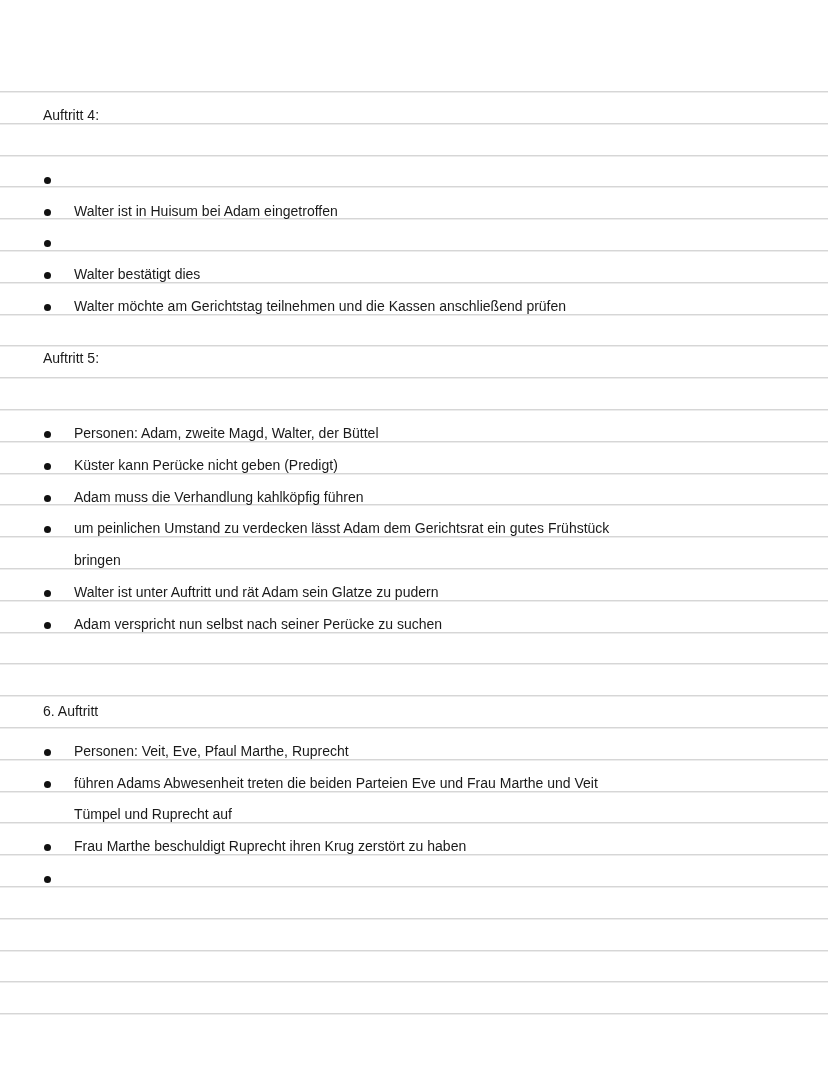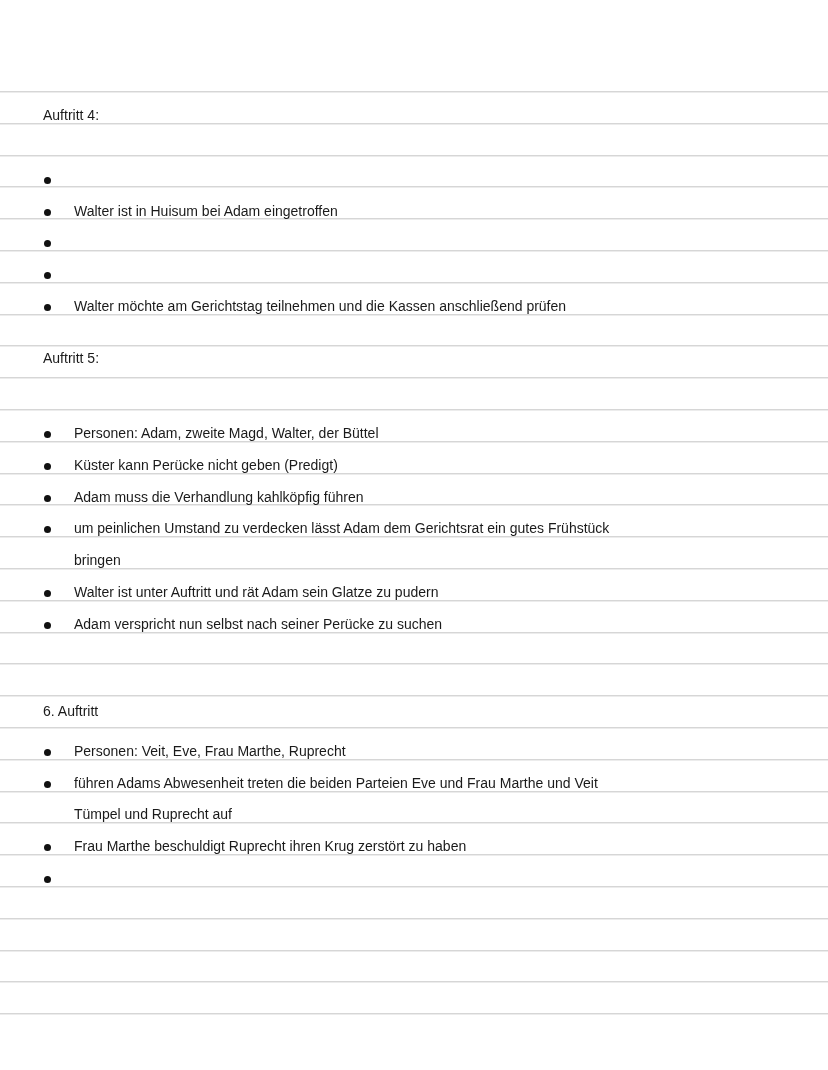--- a/index.html
+++ b/index.html
@@ -57,20 +57,21 @@
 </div>
 <div class="row" style="top:199px">
   <span class="bullet"></span>
   <span class="txt">Walter ist in Huisum bei Adam eingetroffen</span>
 </div>
 <div class="row" style="top:230px">
   <span class="bullet"></span>
 </div>
 <div class="row" style="top:262px">
   <span class="bullet"></span>
+  <span class="txt">Walter bestätigt dies</span>
 </div>
 <div class="row" style="top:294px">
   <span class="bullet"></span>
   <span class="txt">Walter möchte am Gerichtstag teilnehmen und die Kassen anschließend prüfen</span>
 </div>
 
 <div class="row" style="top:346px">
   <span class="head">Auftritt 5:</span>
 </div>
 <div class="row" style="top:421px">
@@ -99,21 +100,21 @@
 <div class="row" style="top:612px">
   <span class="bullet"></span>
   <span class="txt">Adam verspricht nun selbst nach seiner Perücke zu suchen</span>
 </div>
 
 <div class="row" style="top:699px">
   <span class="head">6. Auftritt</span>
 </div>
 <div class="row" style="top:739px">
   <span class="bullet"></span>
-  <span class="txt">Personen: Veit, Eve, Frau Marthe, Ruprecht</span>
+  <span class="txt">Personen: Veit, Eve, Pfaul Marthe, Ruprecht</span>
 </div>
 <div class="row" style="top:771px">
   <span class="bullet"></span>
   <span class="txt">führen Adams Abwesenheit treten die beiden Parteien Eve und Frau Marthe und Veit</span>
 </div>
 <div class="row" style="top:802px">
   <span class="txt">Tümpel und Ruprecht auf</span>
 </div>
 <div class="row" style="top:834px">
   <span class="bullet"></span>

